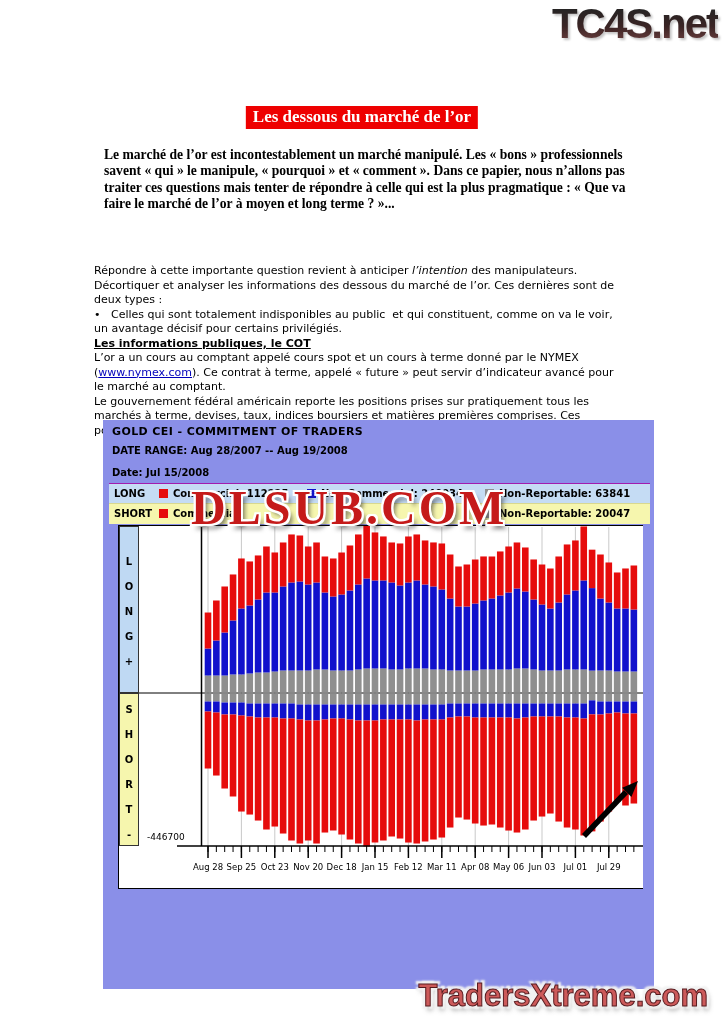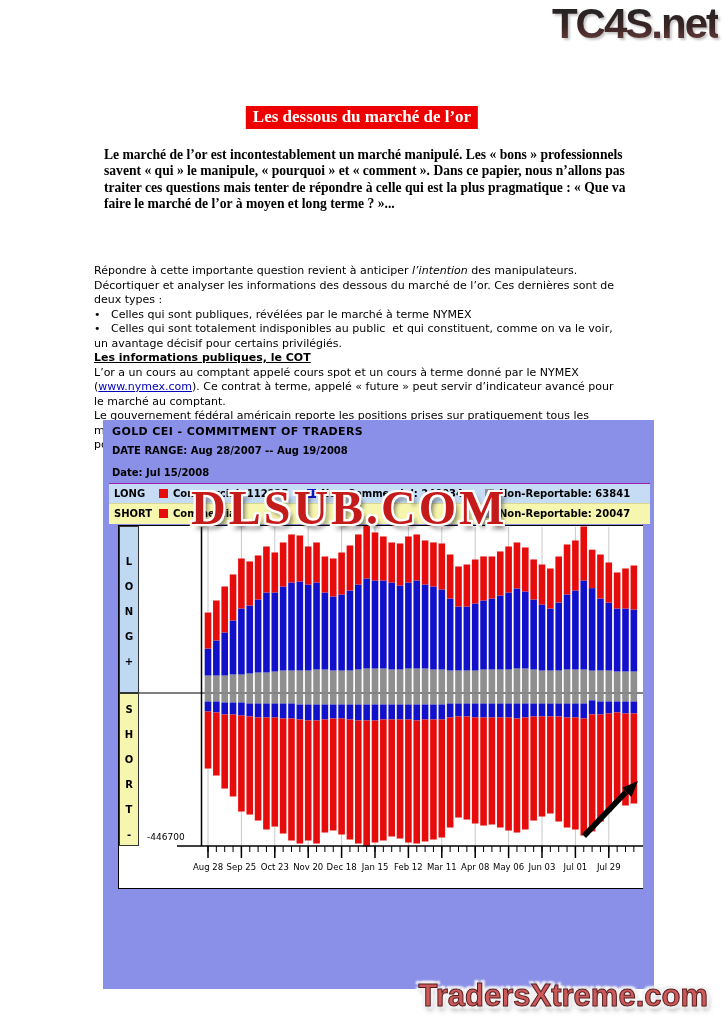--- a/index.html
+++ b/index.html
@@ -66,21 +66,20 @@
 <div class="page">
 
   <div class="tc4s">TC4S.net</div>
 
   <div class="title-box">Les dessous du marché de l’or</div>
 
   <div class="intro">Le marché de l’or est incontestablement un marché manipulé. Les « bons » professionnels savent « qui » le manipule, « pourquoi » et « comment ». Dans ce papier, nous n’allons pas traiter ces questions mais tenter de répondre à celle qui est la plus pragmatique : « Que va faire le marché de l’or à moyen et long terme ? »...</div>
 
   <div class="bodytext">
     <p><span>Répondre à cette importante question revient à anticiper </span><i>l’intention</i><span> des manipulateurs. Décortiquer et analyser les informations des dessous du marché de l’or. Ces dernières sont de deux types :</span></p>
-    <p>•&nbsp;&nbsp;&nbsp;Celles qui sont publiques, révélées par le marché à terme NYMEX</p>
     <p>•&nbsp;&nbsp;&nbsp;Celles qui sont totalement indisponibles au public&nbsp; et qui constituent, comme on va le voir, un avantage décisif pour certains privilégiés.</p>
     <p class="cot">Les informations publiques, le COT</p>
     <p><span>L’or a un cours au comptant appelé cours spot et un cours à terme donné par le NYMEX (</span><a class="link">www.nymex.com</a><span>). Ce contrat à terme, appelé « future » peut servir d’indicateur avancé pour le marché au comptant.</span></p>
     <p><span>Le gouvernement fédéral américain reporte les positions prises sur pratiquement tous les marchés à terme, devises, taux, indices boursiers et matières premières comprises. Ces positions sont réparties en trois catégories : (graphique du site </span><a class="link">http://www.tfc-charts.w2d.com</a></p>
   </div>
 
   <div class="chart">
     <div class="c-title">GOLD CEI - COMMITMENT OF TRADERS</div>
     <div class="c-range">DATE RANGE: Aug 28/2007 -- Aug 19/2008</div>
     <div class="c-date">Date: Jul 15/2008</div>

